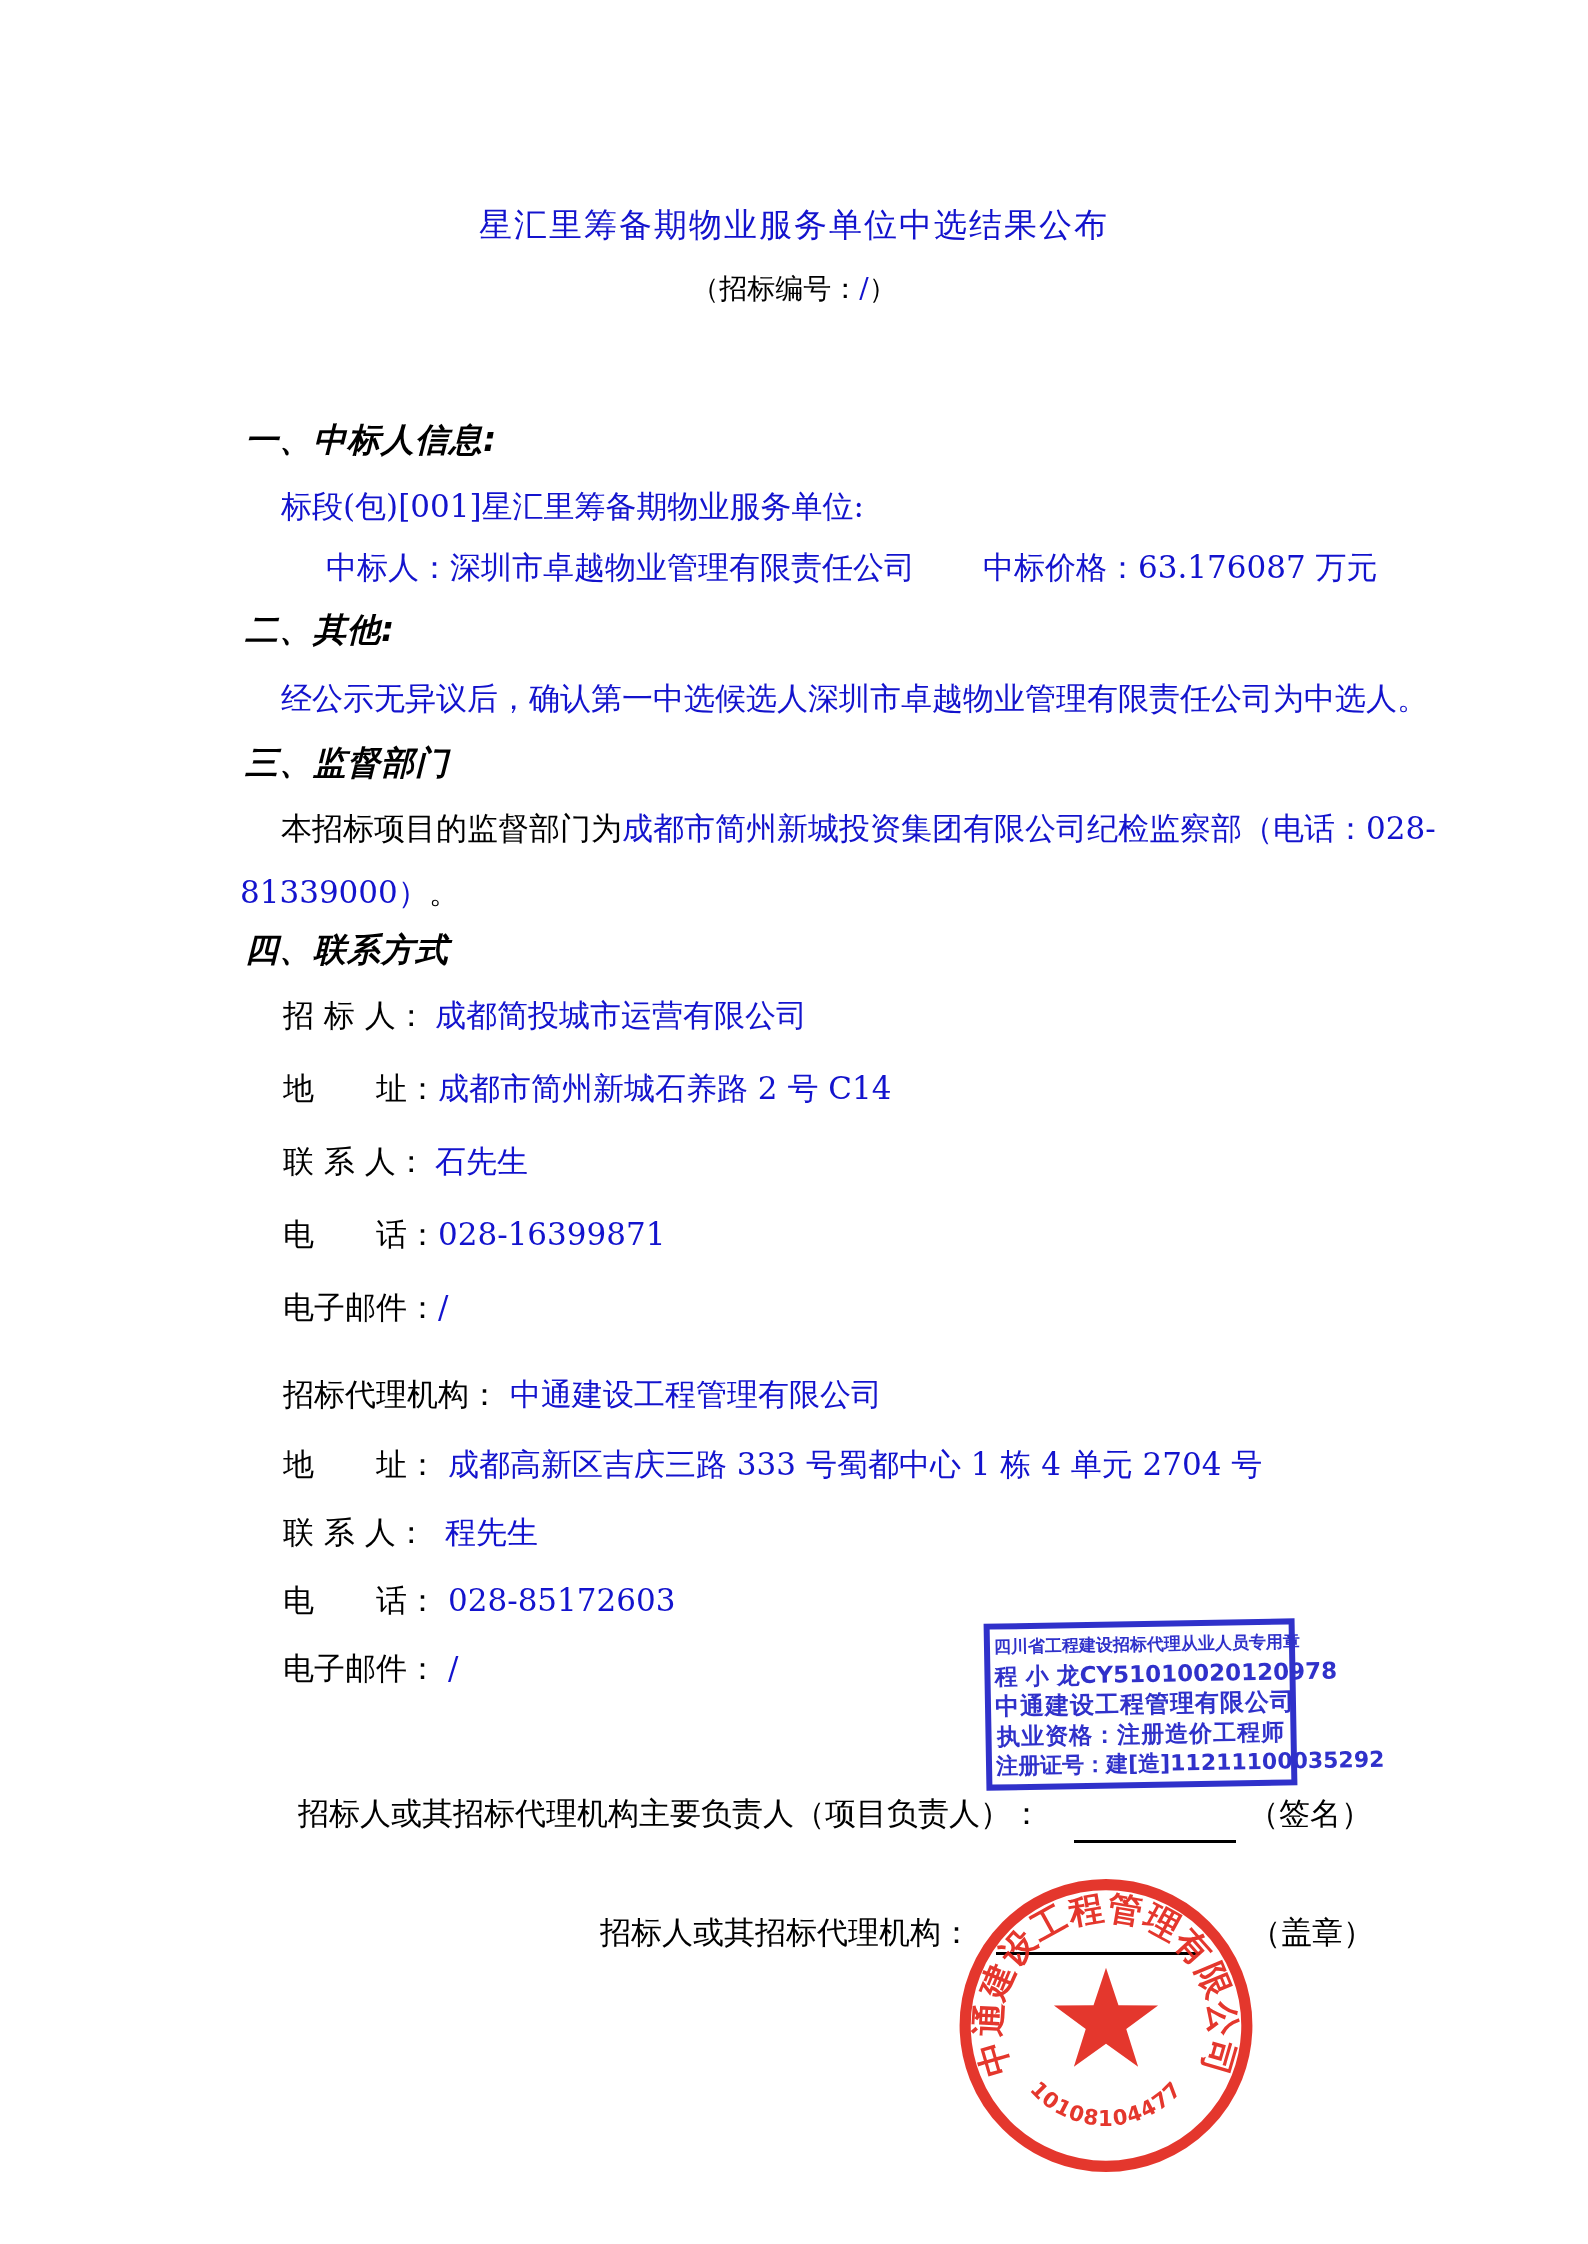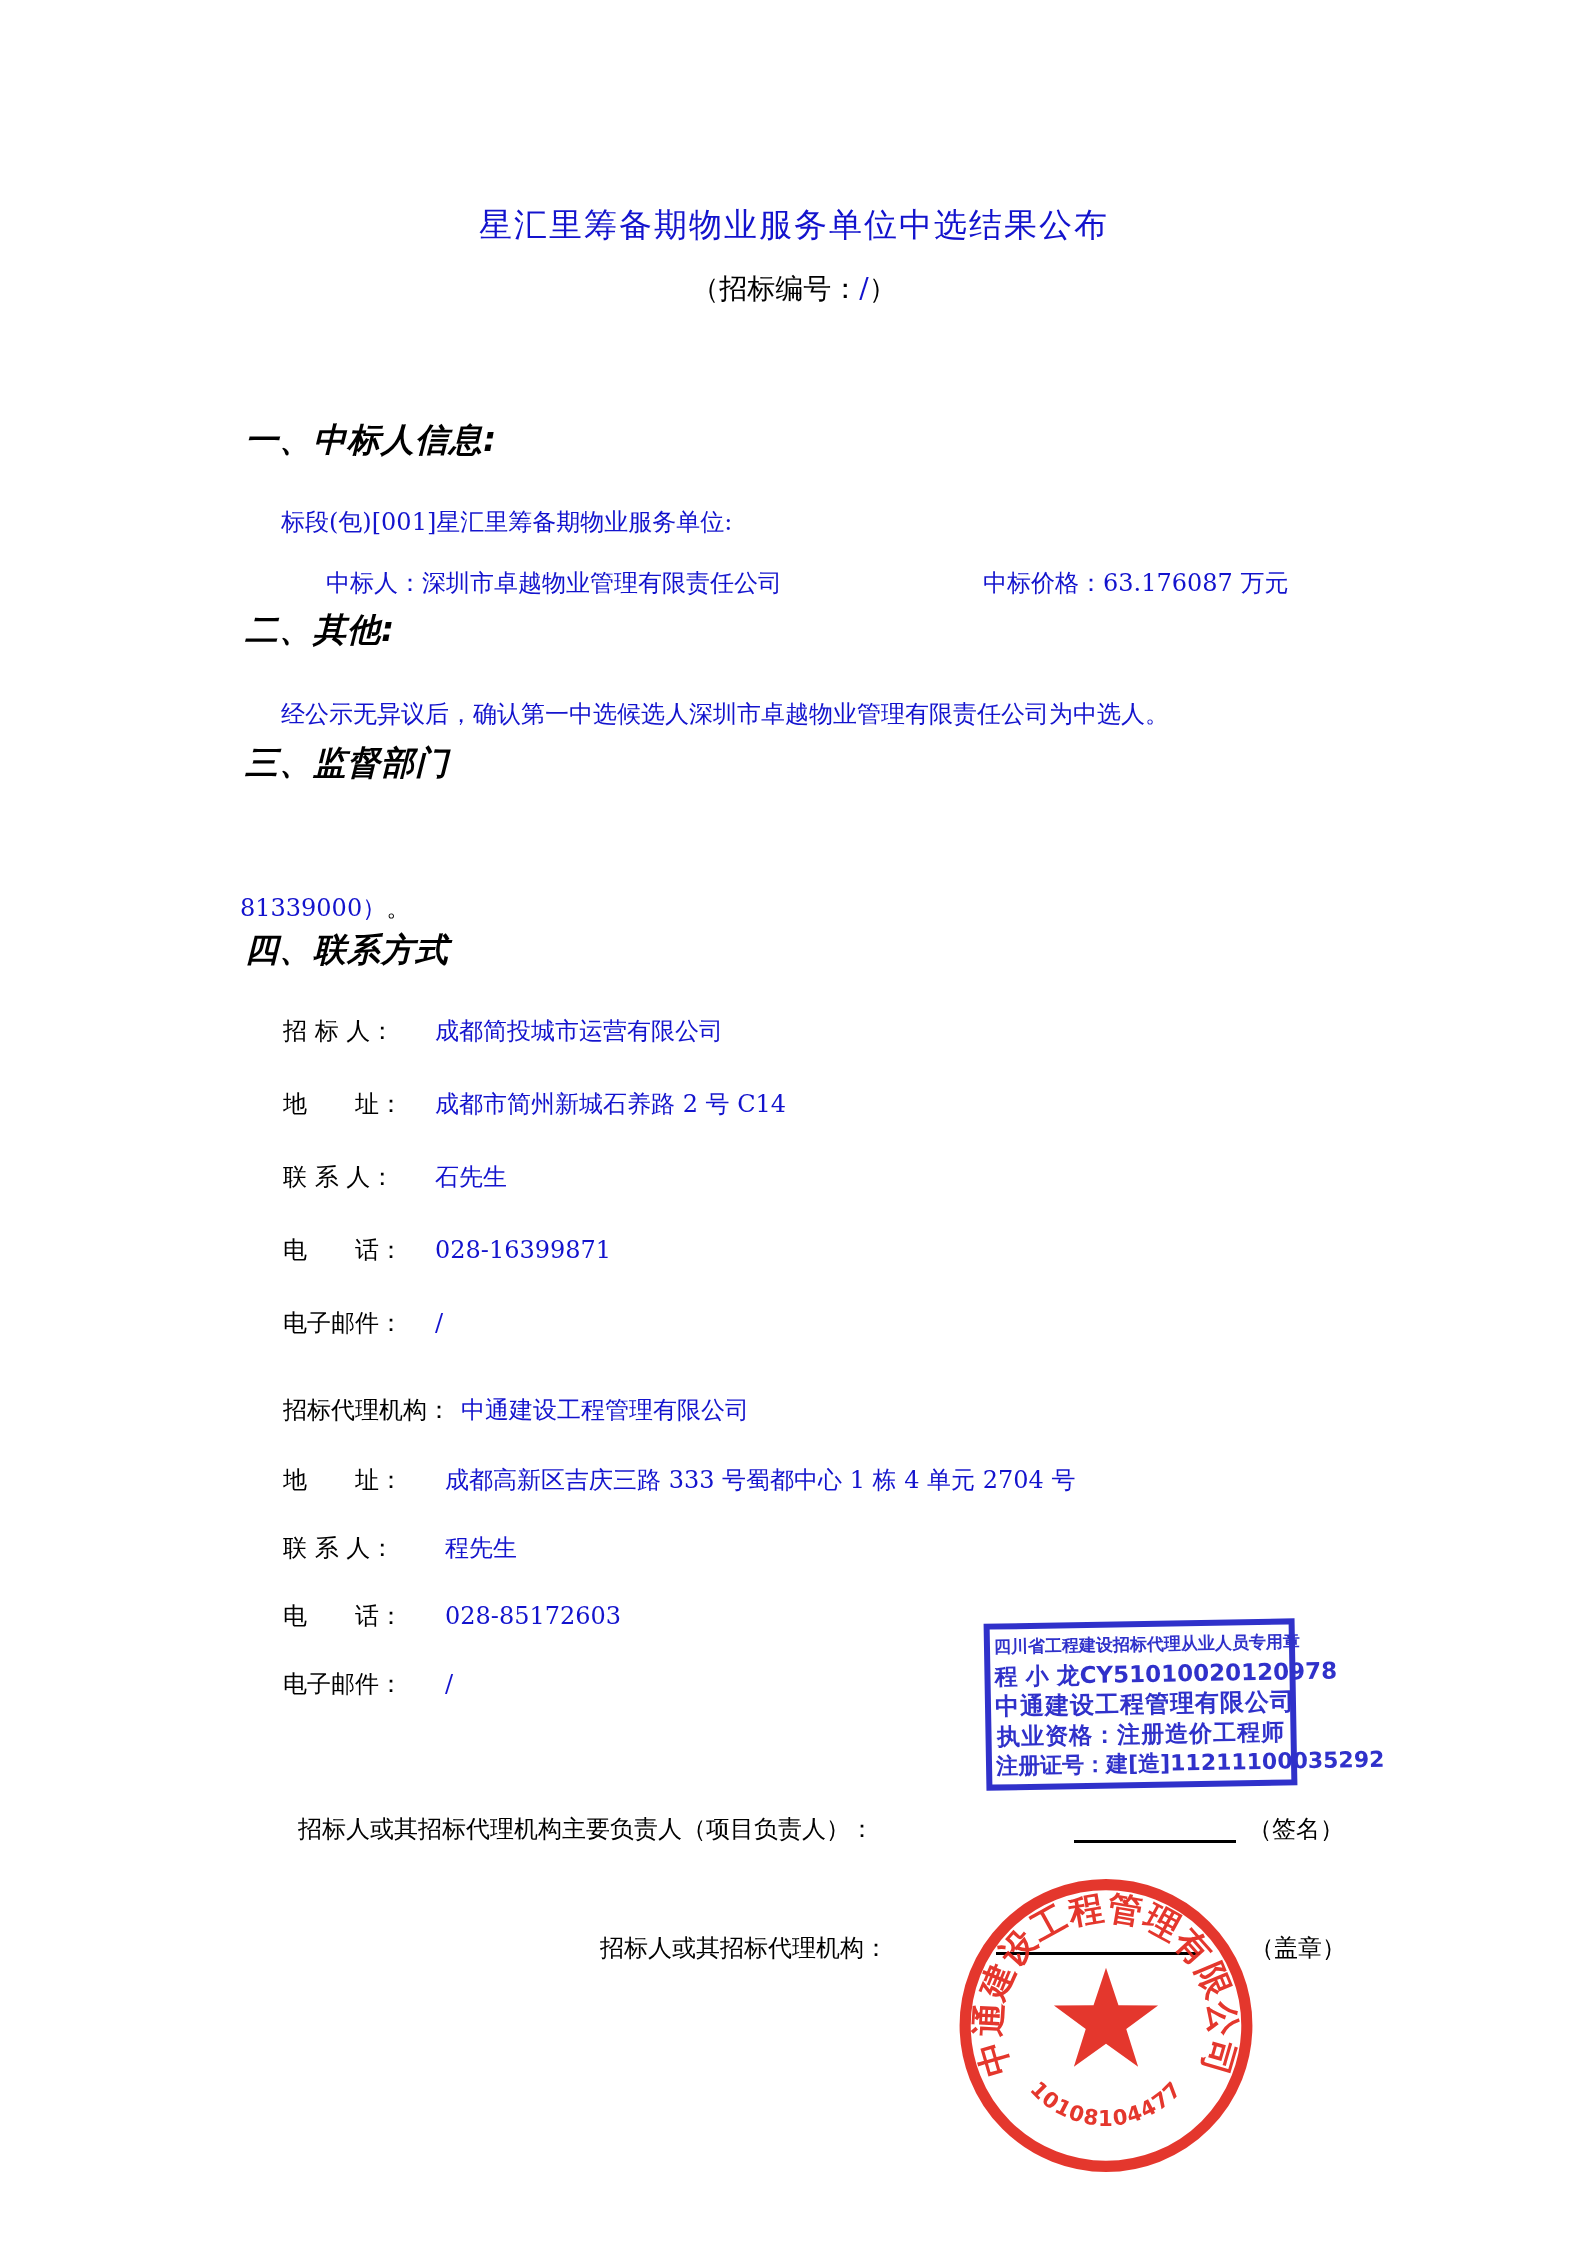--- a/index.html
+++ b/index.html
@@ -11,21 +11,21 @@
   html,body{margin:0;padding:0;background:#ffffff;}
   .page{
     position:relative;
     width:1588px;height:2244px;
     background:#ffffff;
     font-family:"DejaVu Serif","Liberation Serif",serif;
     color:var(--black);
     overflow:hidden;
   }
   .abs{position:absolute;white-space:nowrap;}
-  .body{font-size:24px;margin-top:20px;}
+  .body{font-size:31px;}
   .blue{color:var(--blue);}
   .black{color:var(--black);}
   .head{
     font-family:"DejaVu Sans","Liberation Sans",sans-serif;
     font-weight:700;font-size:33px;letter-spacing:1px;color:var(--black);font-style:italic;
   }
   .doc-title{
     left:0;right:0;top:203px;text-align:center;
     font-size:33px;letter-spacing:2px;color:var(--blue);
   }
@@ -69,20 +69,23 @@
 
   <div class="abs head" style="left:245px;top:418px;">一、中标人信息:</div>
   <div class="abs body blue" style="left:281px;top:486px;">标段(包)[001]星汇里筹备期物业服务单位:</div>
   <div class="abs body blue" style="left:326px;top:547px;">中标人：深圳市卓越物业管理有限责任公司</div>
   <div class="abs body blue" style="left:983px;top:547px;">中标价格：63.176087 万元</div>
 
   <div class="abs head" style="left:245px;top:608px;">二、其他:</div>
   <div class="abs body blue" style="left:281px;top:678px;">经公示无异议后，确认第一中选候选人深圳市卓越物业管理有限责任公司为中选人。</div>
 
   <div class="abs head" style="left:245px;top:741px;">三、监督部门</div>
+  <div class="abs body" style="left:281px;top:808px;">
+    <span class="black">本招标项目的监督部门为</span><span class="blue">成都市简州新城投资集团有限公司纪检监察部（电话：028-</span>
+  </div>
   <div class="abs body" style="left:240px;top:872px;">
     <span class="blue">81339000）</span><span class="black">。</span>
   </div>
 
   <div class="abs head" style="left:245px;top:928px;">四、联系方式</div>
 
   <div class="abs body" style="left:283px;top:995px;">
     <span class="lab black">招 标 人：</span><span class="blue">成都简投城市运营有限公司</span>
   </div>
   <div class="abs body" style="left:283px;top:1068px;">

